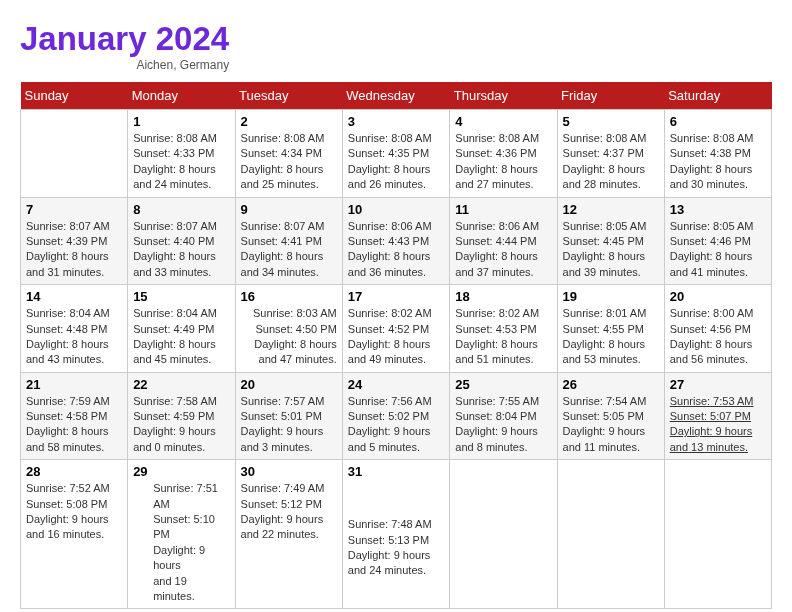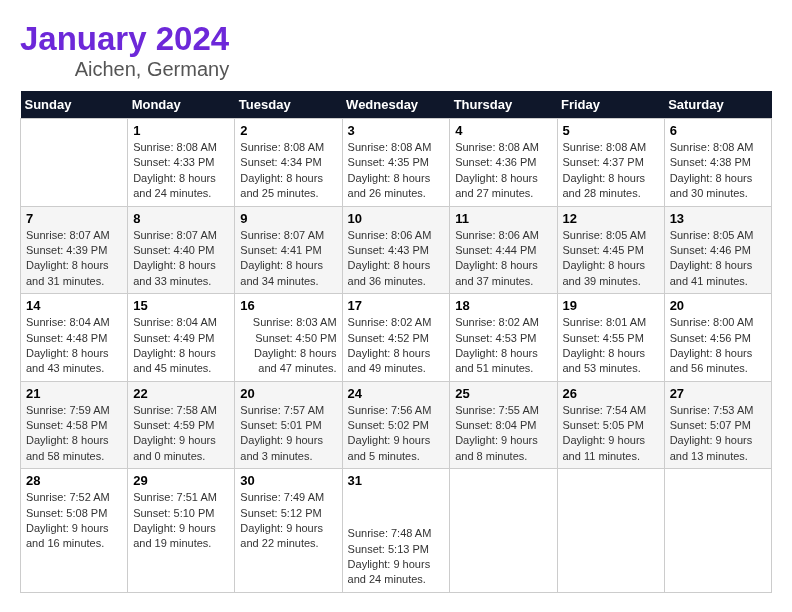--- a/index.html
+++ b/index.html
@@ -43,35 +43,35 @@
     }
     .title-block {
       text-align: right;
     }
     .month-title {
       font-size: 33px;
       font-weight: bold;
       color: #6d28d9;
     }
     .location {
-      font-size: 20px;
+      font-size: 12px;
       color: #555;
     }
     .calendar {
       width: 100%;
       border-collapse: collapse;
       font-size: 11px;
     }
     .calendar th {
-      background: #0f172a;
+      background: #b91c1c;
       color: #fff;
       padding: 6px 4px;
       text-align: left;
       font-size: 13px;
-      font-weight: bold;
+      font-weight: normal;
     }
     .calendar td {
       border: 1px solid #ccc;
       vertical-align: top;
       padding: 4px 5px;
       width: 108px;
       min-height: 80px;
       background: #fff;
     }
     .calendar tr:nth-child(even) td {
@@ -300,37 +300,37 @@
         </td>
         <td>
           <span class="day-num">26</span>
           <div class="day-info" style="white-space: pre-line;">Sunrise: 7:54 AM
 Sunset: 5:05 PM
 Daylight: 9 hours
 and 11 minutes.</div>
         </td>
         <td>
           <span class="day-num">27</span>
-          <div class="day-info" style="white-space: pre-line;">Sunrise: 7:53 AM
+          <div class="day-info" style="white-space: pre-line; text-decoration: underline;">Sunrise: 7:53 AM
 Sunset: 5:07 PM
 Daylight: 9 hours
 and 13 minutes.</div>
         </td>
       </tr>
       <tr>
         <td>
           <span class="day-num">28</span>
           <div class="day-info" style="white-space: pre-line;">Sunrise: 7:52 AM
 Sunset: 5:08 PM
 Daylight: 9 hours
 and 16 minutes.</div>
         </td>
         <td>
           <span class="day-num">29</span>
-          <div class="day-info" style="white-space: pre-line;">Sunrise: 7:51 AM
+          <div class="day-info" style="white-space: pre-line; margin-left: 20px;">Sunrise: 7:51 AM
 Sunset: 5:10 PM
 Daylight: 9 hours
 and 19 minutes.</div>
         </td>
         <td>
           <span class="day-num">30</span>
           <div class="day-info" style="white-space: pre-line;">Sunrise: 7:49 AM
 Sunset: 5:12 PM
 Daylight: 9 hours
 and 22 minutes.</div>

